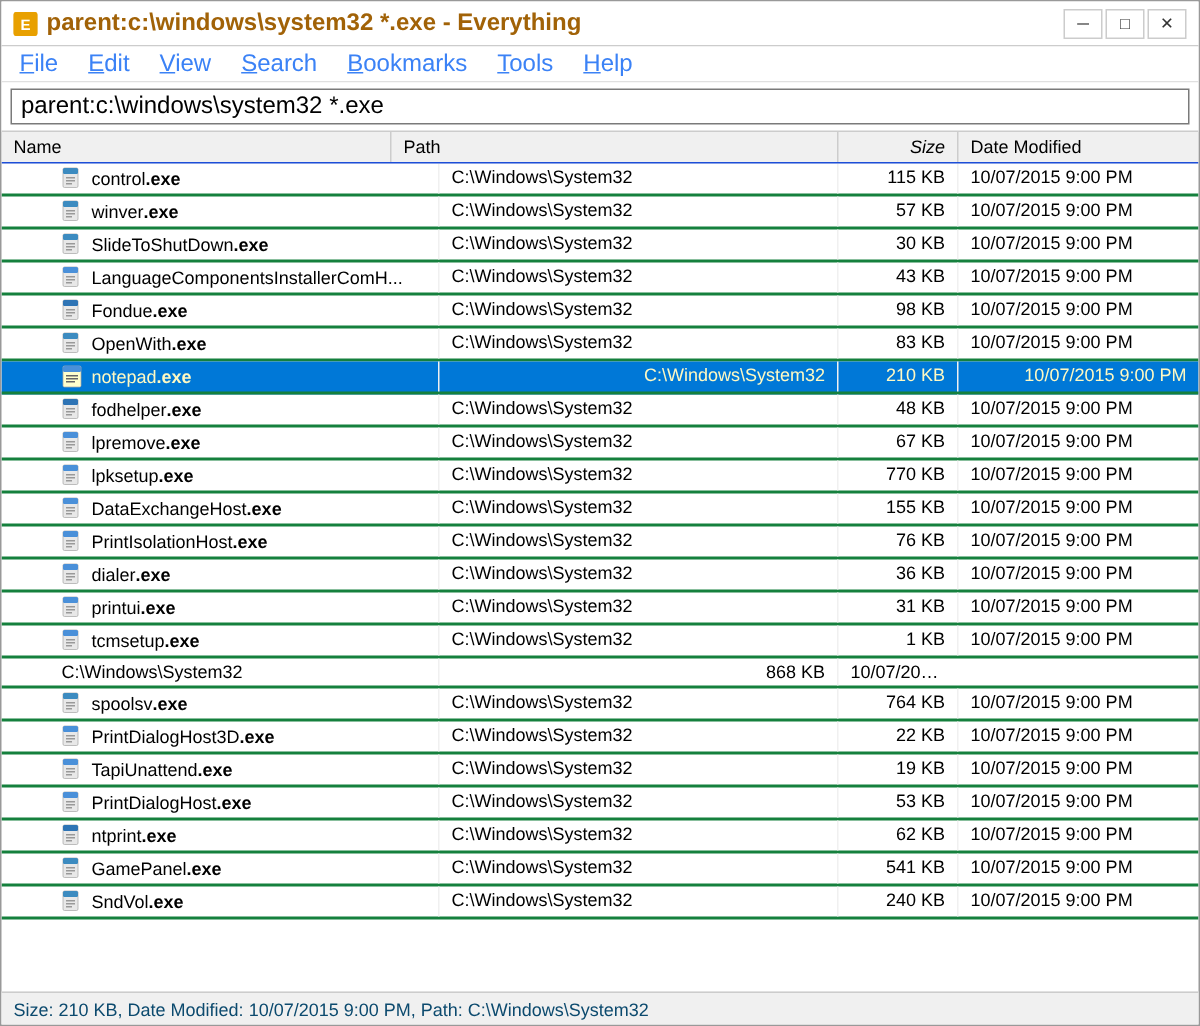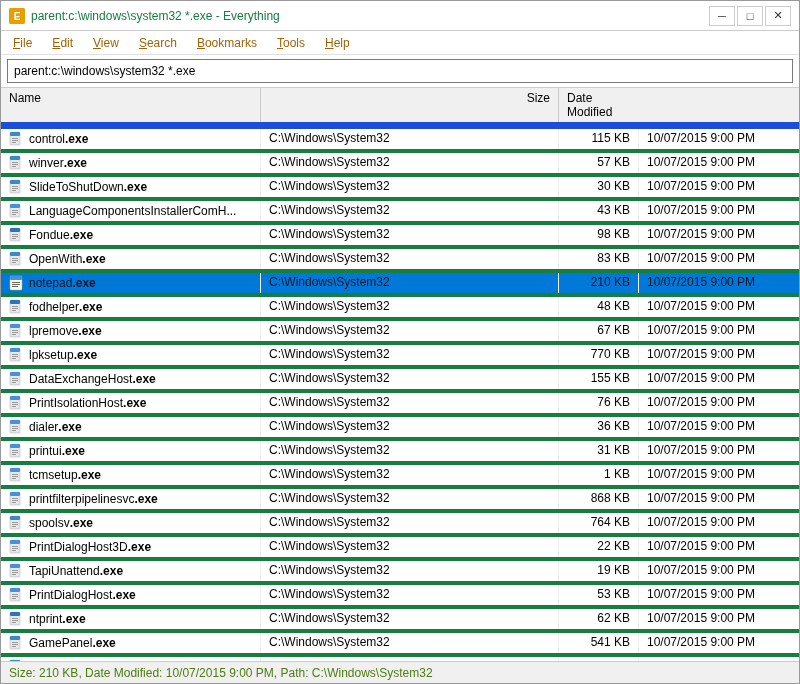--- a/index.html
+++ b/index.html
@@ -40,22 +40,23 @@
       background: #e8a000;
       border-radius: 2px;
       display: flex;
       align-items: center;
       justify-content: center;
       color: white;
       font-size: 10px;
       font-weight: bold;
     }
     .title-text {
-      font-size: 12px;
-      color: #15803d;
+      font-size: 16px;
+      color: #a16207;
+      font-weight: bold;
     }
     .title-bar-controls {
       display: flex;
       gap: 2px;
     }
     .title-btn {
       width: 26px;
       height: 20px;
       background: #fff;
       border: 1px solid #ccc;
@@ -73,85 +74,86 @@
       border-bottom: 1px solid #e0e0e0;
       display: flex;
       align-items: center;
       padding: 2px 4px;
       height: 24px;
       gap: 4px;
     }
     .menu-item {
       padding: 2px 8px;
       cursor: pointer;
-      color: #a16207;
-      font-size: 12px;
+      color: #3b82f6;
+      font-size: 16px;
     }
     .menu-item u { text-decoration: underline; }
 
     
     .search-bar {
       padding: 4px 6px;
       background: #fff;
       border-bottom: 1px solid #ccc;
     }
     .search-input {
       width: 100%;
       border: 1px solid #7a7a7a;
       padding: 3px 6px;
-      font-size: 12px;
+      font-size: 16px;
       outline: none;
       height: 24px;
       color: #000;
       background: #fff;
     }
 
     
     .file-table {
       flex: 1;
       overflow-y: auto;
       overflow-x: hidden;
     }
     .table-header {
       display: grid;
       grid-template-columns: 260px 1fr 80px 160px;
       background: #f0f0f0;
-      border-bottom: 7px solid #1d4ed8;
+      border-bottom: 1px solid #1d4ed8;
       position: sticky;
       top: 0;
       z-index: 10;
     }
     .th {
       padding: 3px 8px;
       font-weight: normal;
       font-size: 12px;
       border-right: 1px solid #ccc;
       cursor: pointer;
       user-select: none;
       color: #000;
     }
     .th:last-child { border-right: none; }
-    .th.right { text-align: right; }
+    .th.right { text-align: right; font-style: italic; }
     .table-body { }
     .table-row {
       display: grid;
       grid-template-columns: 260px 1fr 80px 160px;
-      border-bottom: 4px solid #15803d;
+      border-bottom: 2px solid #15803d;
+      padding-left: 32px;
     }
     .table-row.selected { background: #0078d7; color: white; }
     .td {
       padding: 2px 8px;
       font-size: 12px;
       overflow: hidden;
       text-overflow: ellipsis;
       white-space: nowrap;
       border-right: 1px solid #f0f0f0;
       color: #000;
     }
-    .table-row.selected .td { color: #0f172a; }
+    .table-row.selected .td { color: #fef9c3; text-align: right; }
     .td.right { text-align: right; }
     .td:last-child { border-right: none; }
     .name-cell {
       display: flex;
       align-items: center;
       gap: 4px;
     }
     .file-icon {
       width: 16px;
       height: 16px;
@@ -160,21 +162,21 @@
       align-items: center;
       justify-content: center;
     }
 
     
     .status-bar {
       background: #f0f0f0;
       border-top: 1px solid #ccc;
       padding: 2px 8px;
       font-size: 12px;
-      color: #4d7c0f;
+      color: #0c4a6e;
       height: 22px;
       display: flex;
       align-items: center;
     }
 
     
     .file-table::-webkit-scrollbar { width: 16px; }
     .file-table::-webkit-scrollbar-track { background: #f0f0f0; }
     .file-table::-webkit-scrollbar-thumb { background: #c0c0c0; border: 1px solid #a0a0a0; }
   </style>
@@ -210,20 +212,21 @@
     <div class="menu-item"><u>H</u>elp</div>
   </div>
 
   <div class="search-bar">
     <input class="search-input" type="text" value="parent:c:\windows\system32 *.exe" style="">
   </div>
 
   <div class="file-table">
     <div class="table-header">
       <div class="th">Name</div>
+      <div class="th">Path</div>
       <div class="th right">Size</div>
       <div class="th">Date Modified</div>
     </div>
     <div class="table-body" id="table-body">
     <div class="table-row">
           <div class="td">
             <div class="name-cell">
               <span class="file-icon">
                 <svg width="16" height="16" viewBox="0 0 16 16">
     <rect x="1" y="1" width="10" height="13" fill="#e8e8e8" stroke="#aaa" stroke-width="0.5" rx="1"></rect>
@@ -500,34 +503,20 @@
   </svg>
               </span>
               <span>tcmsetup<strong>.exe</strong></span>
             </div>
           </div>
           <div class="td">C:\Windows\System32</div>
           <div class="td right">1 KB</div>
           <div class="td">10/07/2015 9:00 PM</div>
         </div>
         <div class="table-row">
-          <div class="td">
-            <div class="name-cell">
-              <span class="file-icon">
-                <svg width="16" height="16" viewBox="0 0 16 16">
-    <rect x="1" y="1" width="10" height="13" fill="#e8e8e8" stroke="#aaa" stroke-width="0.5" rx="1"></rect>
-    <rect x="1" y="1" width="10" height="4" fill="#4a90d9" rx="1"></rect>
-    <rect x="3" y="7" width="6" height="1" fill="#999"></rect>
-    <rect x="3" y="9" width="6" height="1" fill="#999"></rect>
-    <rect x="3" y="11" width="4" height="1" fill="#999"></rect>
-  </svg>
-              </span>
-              <span>printfilterpipelinesvc<strong>.exe</strong></span>
-            </div>
-          </div>
           <div class="td">C:\Windows\System32</div>
           <div class="td right">868 KB</div>
           <div class="td">10/07/2015 9:00 PM</div>
         </div>
         <div class="table-row">
           <div class="td">
             <div class="name-cell">
               <span class="file-icon">
                 <svg width="16" height="16" viewBox="0 0 16 16">
     <rect x="1" y="1" width="10" height="13" fill="#e8e8e8" stroke="#aaa" stroke-width="0.5" rx="1"></rect>

